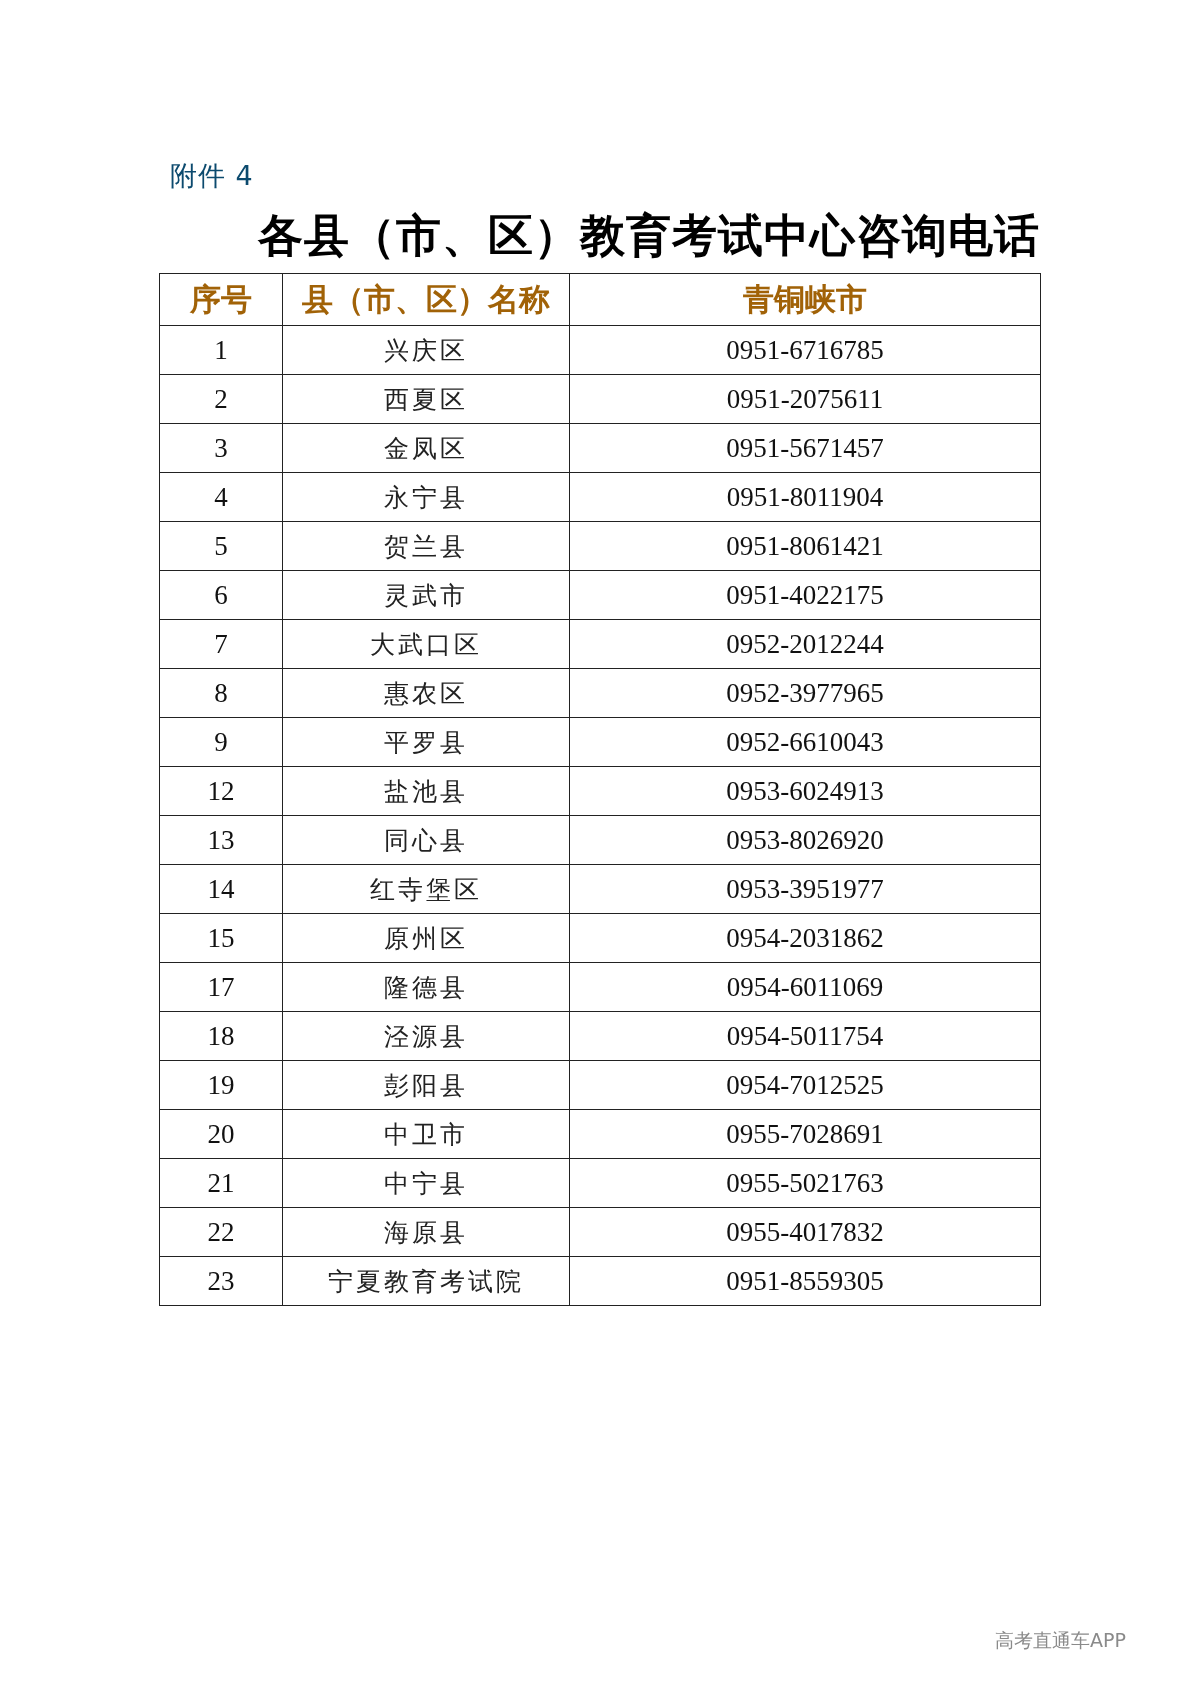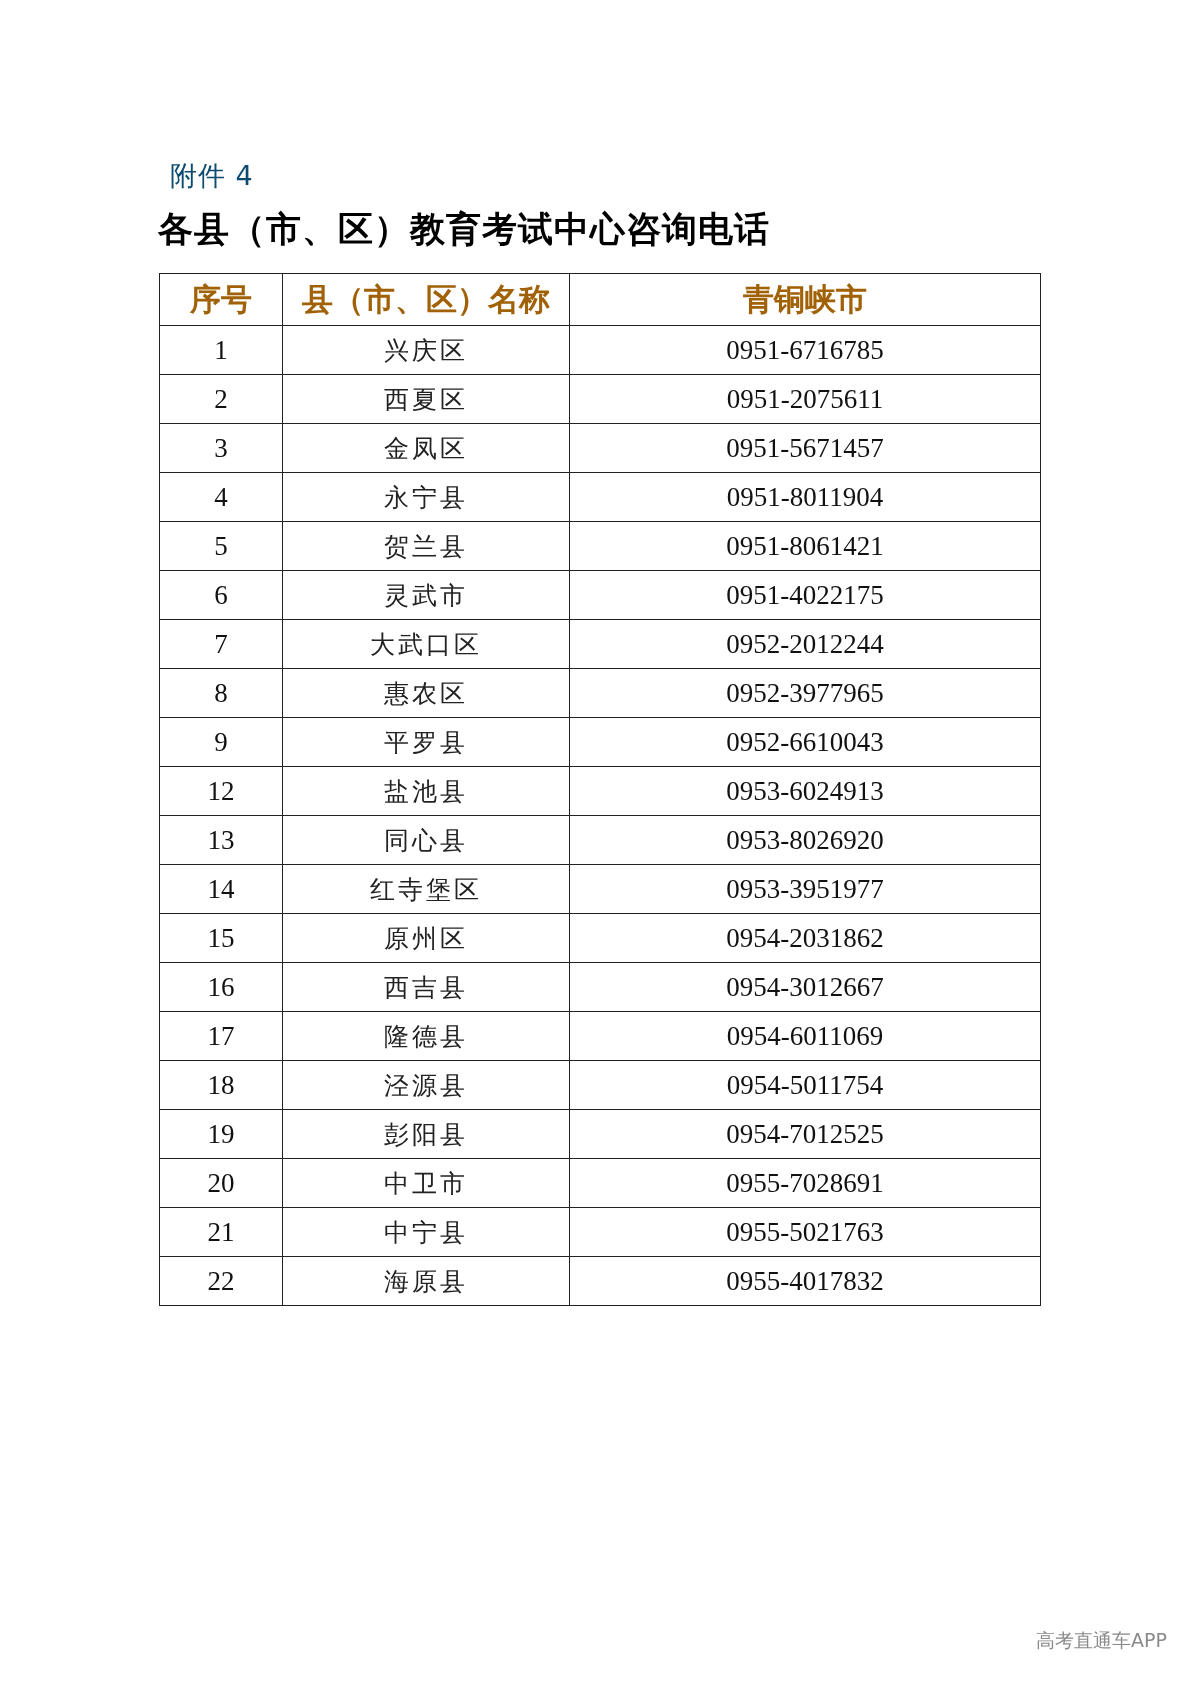--- a/index.html
+++ b/index.html
@@ -21,24 +21,24 @@
       font-family: "DejaVu Sans", "Liberation Sans", sans-serif;
       font-size: 27px;
       letter-spacing: 1px;
       color: #0c4a6e;
     }
     .doc-title {
       position: absolute;
       left: 158px;
       width: 882px;
       top: 206px;
-      text-align: left;
+      text-align: right;
       font-family: "DejaVu Serif", "Liberation Serif", serif;
       font-weight: bold;
-      font-size: 35px;
+      font-size: 45px;
       letter-spacing: 1px;
       color: #000;
       white-space: nowrap;
     }
     .contact-table {
       position: absolute;
       left: 159px;
       top: 273px;
       width: 881px;
       border-collapse: collapse;
@@ -76,21 +76,20 @@
     .c2 { width: 287px; }
     .c3 { width: 471px; }
     .watermark {
       position: absolute;
       left: 995px;
       top: 1628px;
       font-family: "DejaVu Sans", "Liberation Sans", sans-serif;
       font-size: 19px;
       color: #8a8a8a;
       white-space: nowrap;
-      margin-left: 41px;
     }
   </style>
 </head>
 <body>
 
 <div class="attachment-label">附件 4</div>
 
 <div class="doc-title">各县（市、区）教育考试中心咨询电话</div>
 
 <table class="contact-table">
@@ -166,25 +165,20 @@
         <td class="col-no">14</td>
         <td class="col-name">红寺堡区</td>
         <td class="col-phone">0953-3951977</td>
       </tr>
       <tr>
         <td class="col-no">15</td>
         <td class="col-name">原州区</td>
         <td class="col-phone">0954-2031862</td>
       </tr>
       <tr>
-        <td class="col-no">16</td>
-        <td class="col-name">西吉县</td>
-        <td class="col-phone">0954-3012667</td>
-      </tr>
-      <tr>
         <td class="col-no">17</td>
         <td class="col-name">隆德县</td>
         <td class="col-phone">0954-6011069</td>
       </tr>
       <tr>
         <td class="col-no">18</td>
         <td class="col-name">泾源县</td>
         <td class="col-phone">0954-5011754</td>
       </tr>
       <tr>
@@ -200,16 +194,21 @@
       <tr>
         <td class="col-no">21</td>
         <td class="col-name">中宁县</td>
         <td class="col-phone">0955-5021763</td>
       </tr>
       <tr>
         <td class="col-no">22</td>
         <td class="col-name">海原县</td>
         <td class="col-phone">0955-4017832</td>
       </tr>
+      <tr>
+        <td class="col-no">23</td>
+        <td class="col-name">宁夏教育考试院</td>
+        <td class="col-phone">0951-8559305</td>
+      </tr>
     </tbody>
 </table>
 
 <div class="watermark">高考直通车APP</div>
 
 </body></html>

